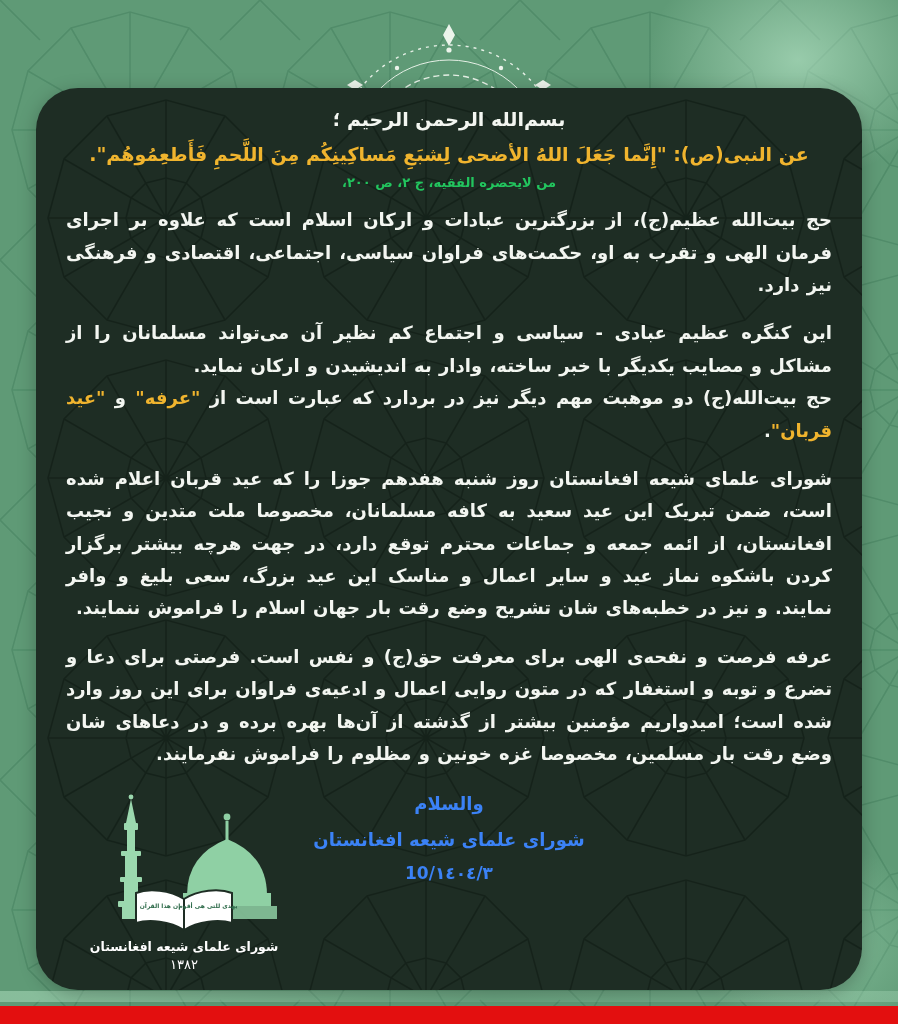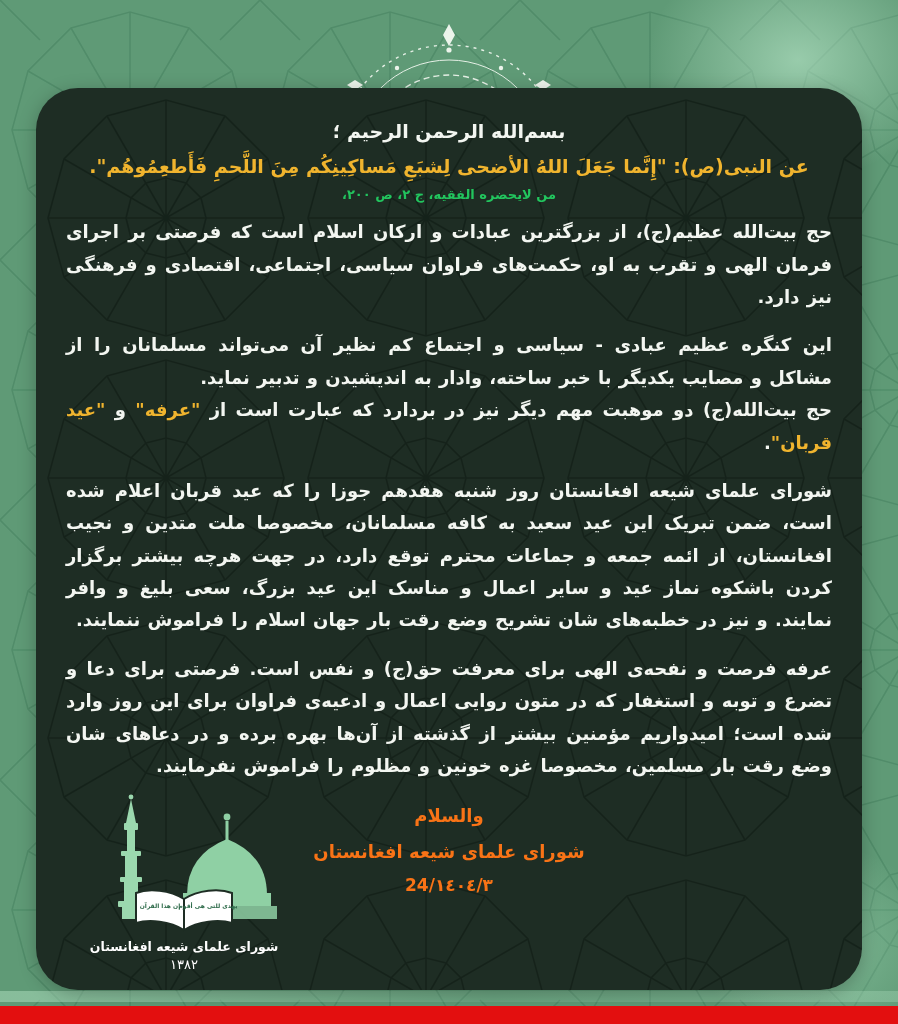--- a/index.html
+++ b/index.html
@@ -24,33 +24,33 @@
   }
   .ornament{position:absolute;left:319px;top:22px;z-index:2;}
   .panel{
     position:absolute;left:36px;top:88px;width:826px;height:902px;z-index:3;
     background:#1e2d24;border-radius:42px;overflow:hidden;
     box-shadow:0 4px 18px rgba(0,0,0,.25);
   }
   .panel-pattern{position:absolute;left:0;top:0;opacity:.55;}
   .content{
     position:relative;z-index:2;direction:rtl;
-    padding:24px 30px 0 30px;color:#f3f6f1;font-weight:bold;
+    padding:12px 30px 0 30px;color:#f3f6f1;font-weight:bold;
   }
   .bismillah{font-size:19px;text-align:center;margin:4px 0 2px 0;line-height:1.6;}
   .hadith{font-size:19px;text-align:center;margin:4px 0 2px 0;line-height:1.7;color:#f0b42e;}
   .source{font-size:13px;text-align:center;margin:0 0 12px 0;line-height:1.5;color:#22c55e;}
   .para{
     font-size:18px;line-height:1.8;text-align:justify;text-justify:inter-word;
     margin:0 0 16px 0;letter-spacing:0;word-spacing:1px;
   }
   .para.join{margin-bottom:0;}
   .hl{color:#f0b42e;}
   .signature{
-    text-align:center;font-size:18px;line-height:1.95;margin-top:2px;color:#f97316;
+    text-align:center;font-size:18px;line-height:1.95;margin-top:2px;color:#3b82f6;
   }
   .signature .sig-date{font-size:17px;letter-spacing:1px;}
   .logo{
     position:absolute;left:38px;bottom:18px;width:220px;z-index:3;
     text-align:center;color:#ffffff;
   }
   .logo-name{font-size:12.5px;font-weight:bold;margin-top:2px;letter-spacing:.5px;}
   .logo-year{font-size:13px;font-weight:normal;margin-top:3px;letter-spacing:1px;}
   .red-strip{
     position:absolute;left:0;bottom:0;width:100%;height:18px;z-index:5;
@@ -110,32 +110,32 @@
         </pattern>
       </defs>
       <rect width="826" height="902" fill="url(#geoDark)"></rect>
     </svg>
 
     <div class="content">
       <p class="bismillah">بسم‌الله الرحمن الرحیم ؛</p>
       <p class="hadith">عن النبی(ص): "إِنَّما جَعَلَ اللهُ الأضحی لِشبَعِ مَساکِینِکُم مِنَ اللَّحمِ فَأَطعِمُوهُم".</p>
       <p class="source">من لایحضره الفقیه، ج ٢، ص ٢٠٠،</p>
 
-      <p class="para">حج بیت‌الله عظیم(ج)، از بزرگترین عبادات و ارکان اسلام است که فرصتی بر اجرای فرمان الهی و تقرب به او، حکمت‌های فراوان سیاسی، اجتماعی، اقتصادی و فرهنگی نیز دارد.</p>
+      <p class="para">حج بیت‌الله عظیم(ج)، از بزرگترین عبادات و ارکان اسلام است که علاوه بر اجرای فرمان الهی و تقرب به او، حکمت‌های فراوان سیاسی، اجتماعی، اقتصادی و فرهنگی نیز دارد.</p>
 
-      <p class="para join">این کنگره عظیم عبادی - سیاسی و اجتماع کم نظیر آن می‌تواند مسلمانان را از مشاکل و مصایب یکدیگر با خبر ساخته، وادار به اندیشیدن و تدبیر نماید.</p>
+      <p class="para join">این کنگره عظیم عبادی - سیاسی و اجتماع کم نظیر آن می‌تواند مسلمانان را از مشاکل و مصایب یکدیگر با خبر ساخته، وادار به اندیشیدن و ارکان نماید.</p>
       <p class="para"><span>حج بیت‌الله(ج) دو موهبت مهم دیگر نیز در بردارد که عبارت است از </span><span class="hl">"عرفه"</span><span> و </span><span class="hl">"عید قربان"</span><span>.</span></p>
 
       <p class="para">شورای علمای شیعه افغانستان روز شنبه هفدهم جوزا را که عید قربان اعلام شده است، ضمن تبریک این عید سعید به کافه مسلمانان، مخصوصا ملت متدین و نجیب افغانستان، از ائمه جمعه و جماعات محترم توقع دارد، در جهت هرچه بیشتر برگزار کردن باشکوه نماز عید و سایر اعمال و مناسک این عید بزرگ، سعی بلیغ و وافر نمایند. و نیز در خطبه‌های شان تشریح وضع رقت بار جهان اسلام را فراموش ننمایند.</p>
       <p class="para">عرفه فرصت و نفحه‌ی الهی برای معرفت حق(ج) و نفس است. فرصتی برای دعا و تضرع و توبه و استغفار که در متون روایی اعمال و ادعیه‌ی فراوان برای این روز وارد شده است؛ امیدواریم مؤمنین بیشتر از گذشته از آن‌ها بهره برده و در دعاهای شان وضع رقت بار مسلمین، مخصوصا غزه خونین و مظلوم را فراموش نفرمایند.</p>
 
       <div class="signature">
         <div>والسلام</div>
         <div>شورای علمای شیعه افغانستان</div>
-        <div class="sig-date">١٤٠٤/٣/24</div>
+        <div class="sig-date">١٤٠٤/٣/10</div>
       </div>
     </div>
 
     <div class="logo">
       <svg width="210" height="140" viewBox="0 0 210 140" aria-hidden="true">
 
         <g fill="#9bd8ae">
           <path d="M52 6 L57 30 L47 30 Z"></path>
           <circle cx="52" cy="4" r="2.4"></circle>
           <rect x="45" y="30" width="14" height="7" rx="1"></rect>

